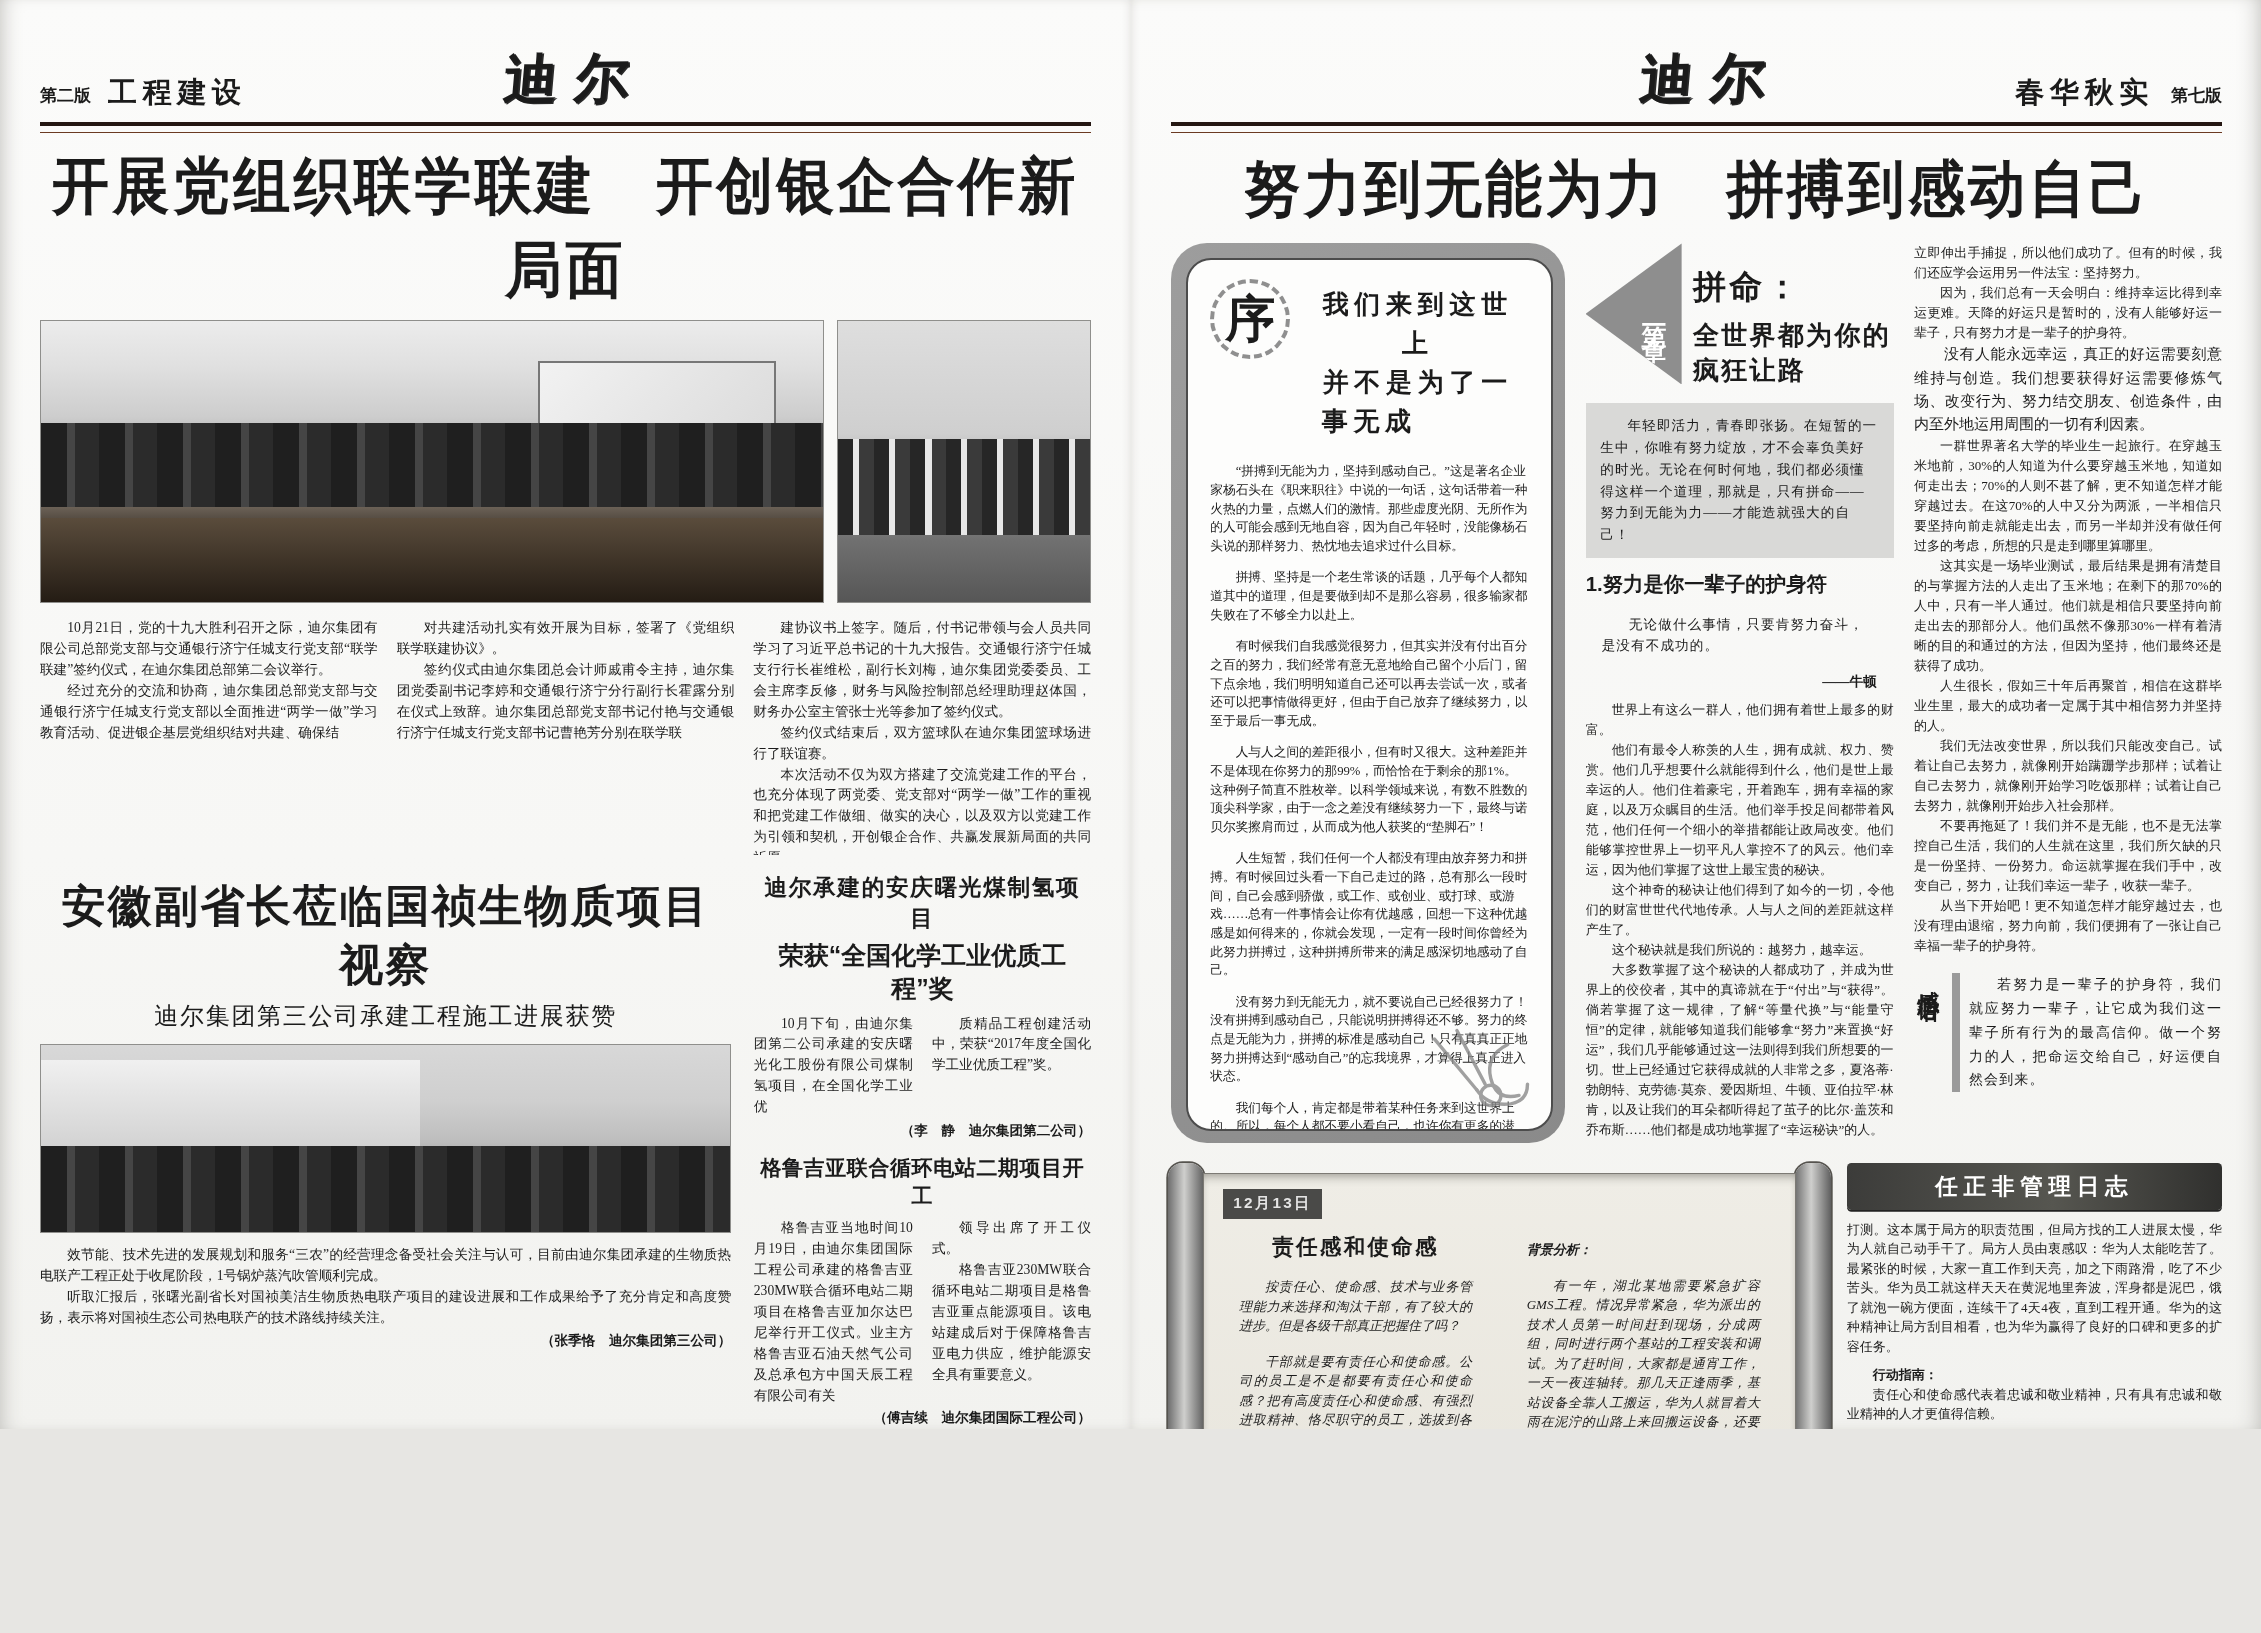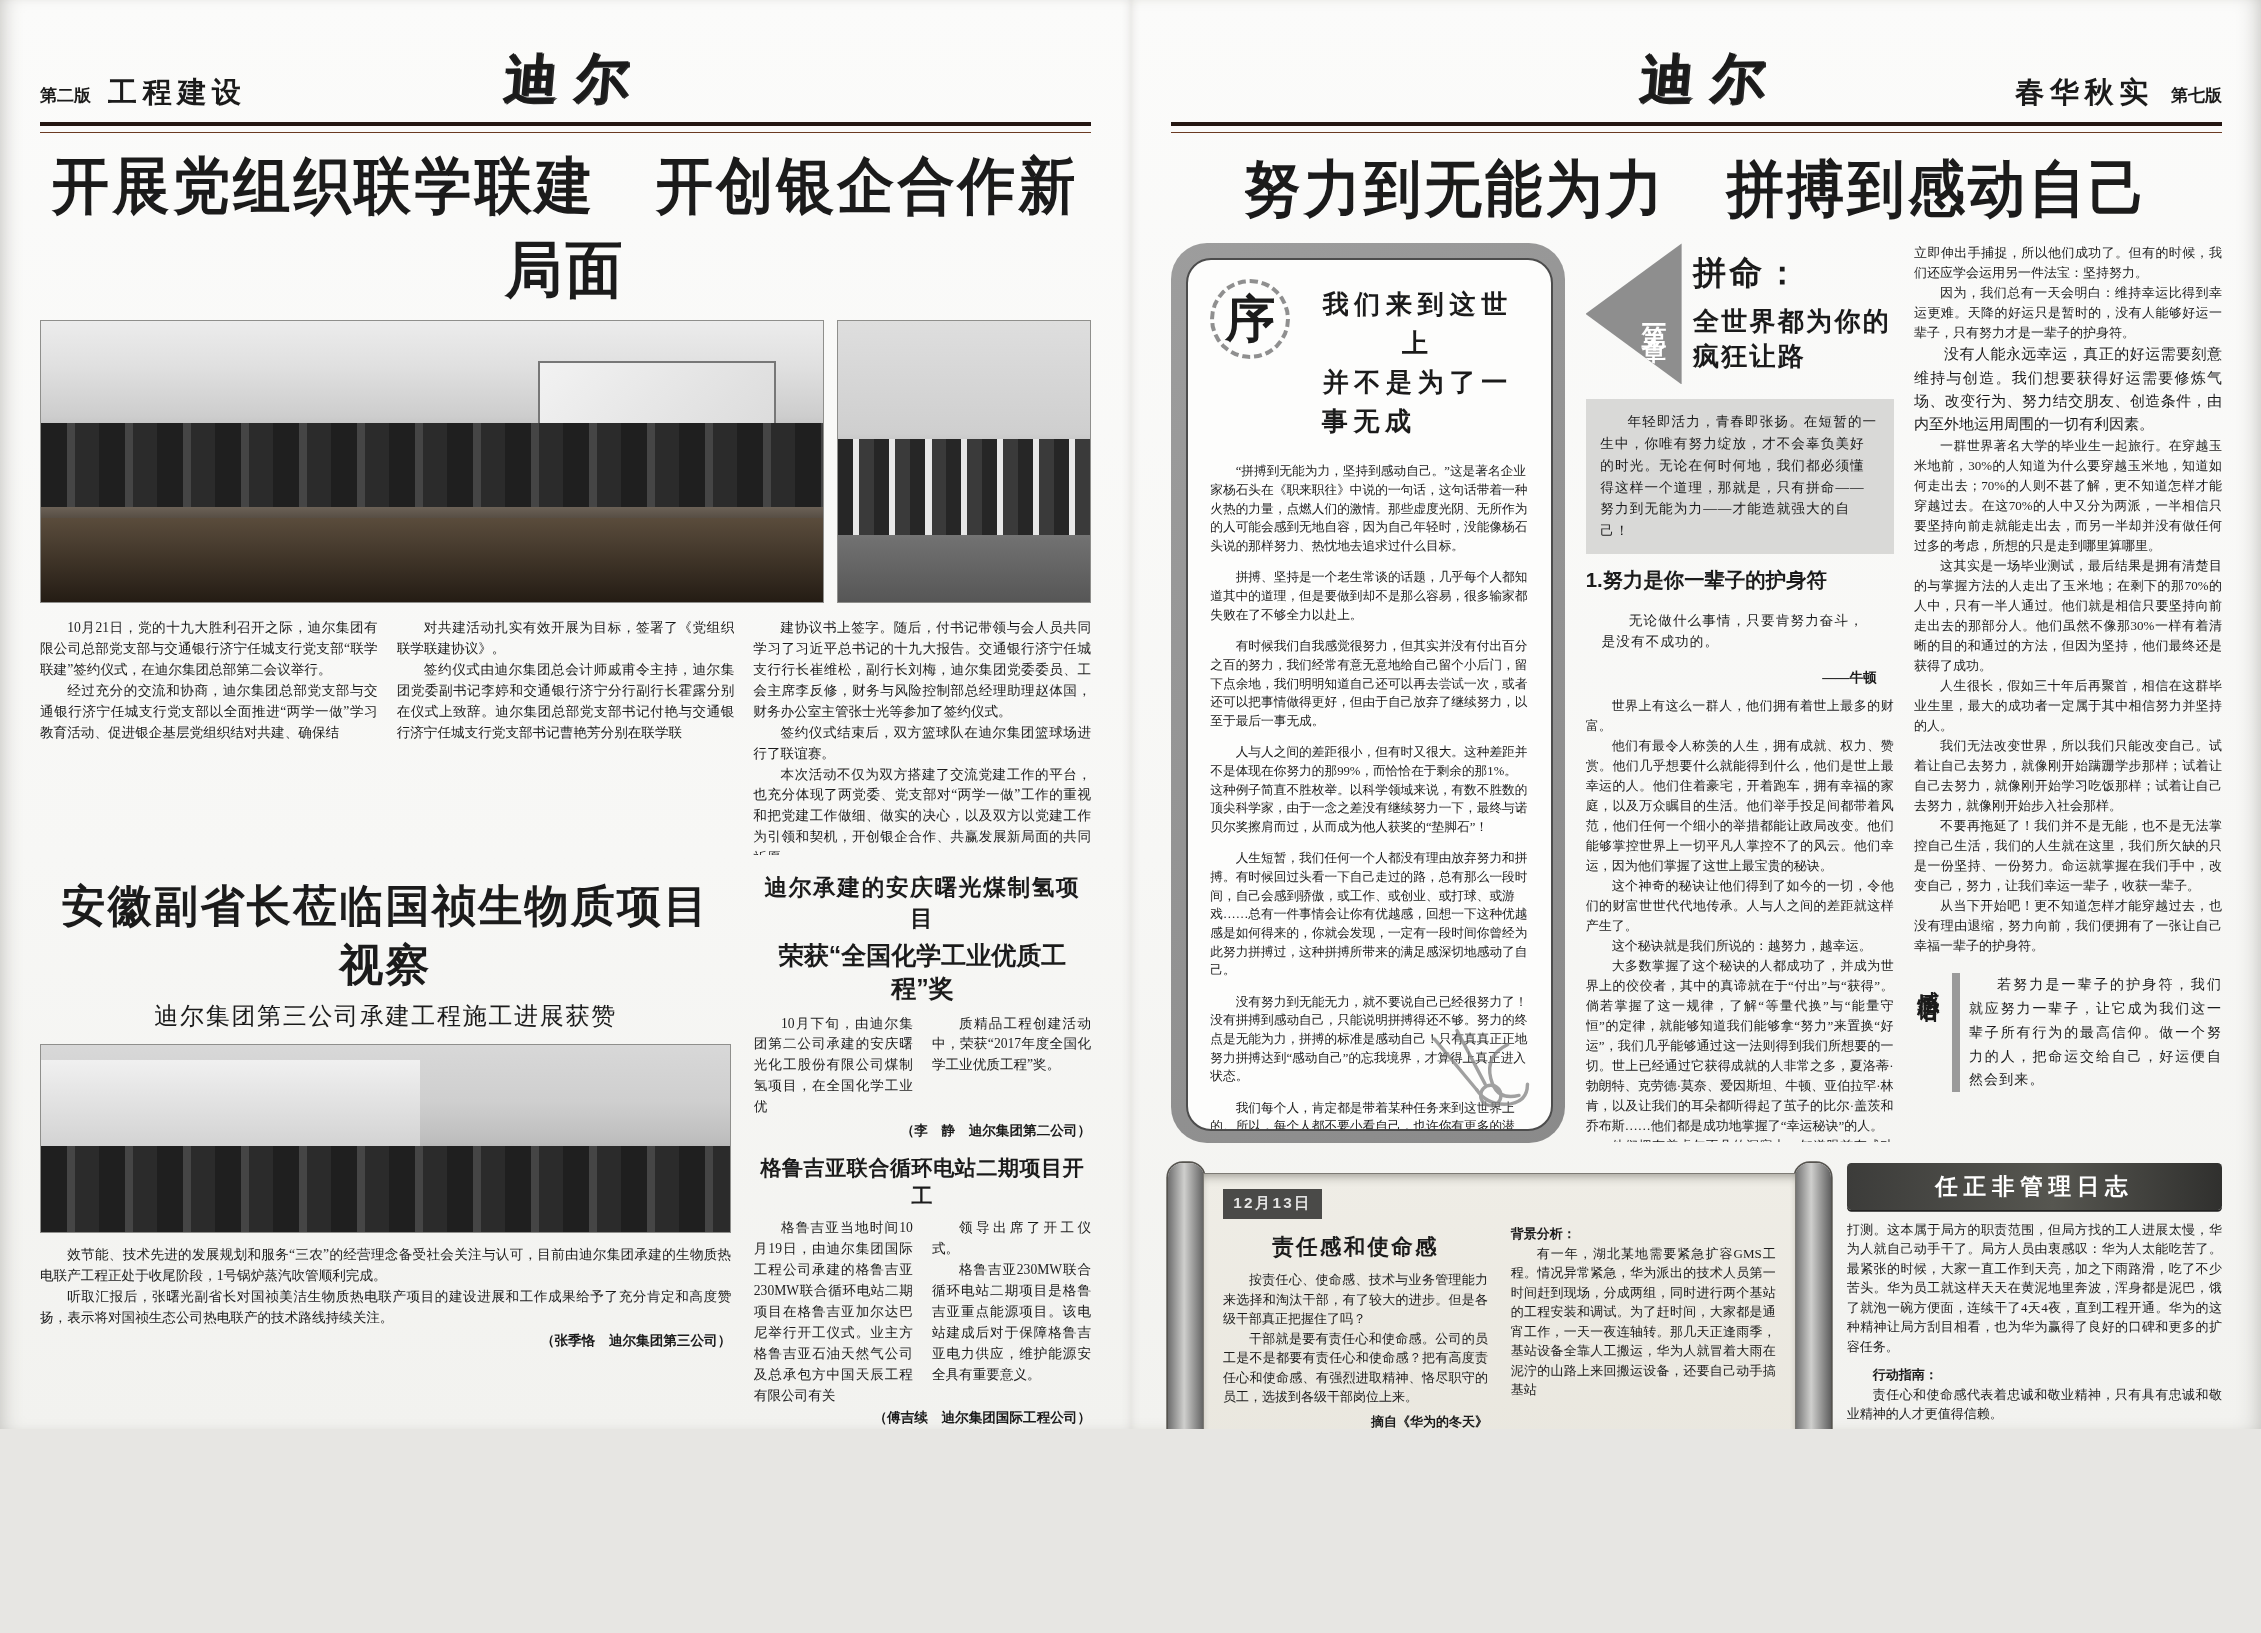--- a/index.html
+++ b/index.html
@@ -43,21 +43,21 @@
   .preface{background:#fdfdfc;border:2.8px solid #4c4c4c;border-radius:25px;padding:19px 22.6px;position:relative;overflow:hidden;}
   .pref-badge{width:72px;height:72px;border:4px dashed #8f8f8f;border-radius:50%;display:flex;align-items:center;justify-content:center;
               font-size:50px;font-weight:900;float:left;margin:0 17px 5.7px 0;}
   .pref-title{font-size:26px;font-weight:700;letter-spacing:5.7px;text-align:center;line-height:1.5;padding-top:5.7px;}
   .preface p{font-size:12.7px;line-height:1.47;}
   .chapter-row{display:flex;align-items:flex-start;gap:11.3px;}
   .tri-badge{width:96px;height:141px;background:#8e8e8e;clip-path:polygon(100% 0,100% 100%,0 50%);
              position:relative;flex:0 0 auto;}
   .tri-badge span{position:absolute;right:10.2px;top:50%;transform:translateY(-50%);writing-mode:vertical-rl;text-orientation:upright;
                   color:#fff;font-family:"Liberation Sans",sans-serif;font-weight:900;font-size:25px;letter-spacing:5.7px;}
-  .chapter-title1{font-size:33px;font-weight:900;letter-spacing:3.4px;margin-top:8px;}
+  .chapter-title1{font-size:33px;font-weight:900;letter-spacing:3.4px;margin-top:22px;}
   .chapter-title2{font-size:26px;font-weight:900;letter-spacing:2.3px;margin-top:8px;}
   .quotebox{background:#d9d9d7;padding:12.4px 14.7px;margin:14.7px 0 11.3px 0;}
   .quotebox p{font-size:13.6px;line-height:1.6;letter-spacing:1.1px;}
   .secthead{font-family:"Liberation Sans",sans-serif;font-weight:900;font-size:20.4px;margin:10.2px 0 8px 0;}
   .epigraph p{font-size:13.6px;line-height:1.6;letter-spacing:1.1px;}
   .epi-by{text-align:right;font-size:13.6px;margin:3.4px 17px 9px 0;font-weight:700;}
   .insight{display:flex;gap:9px;margin-top:17px;}
   .insight .vlabel{writing-mode:vertical-rl;text-orientation:upright;font-family:"Liberation Sans",sans-serif;
                    font-weight:900;font-size:21.5px;letter-spacing:3.4px;flex:0 0 auto;}
   .insight .bar{width:8px;background:#9a9a9a;flex:0 0 auto;}
@@ -69,21 +69,21 @@
                border:1.7px solid #7c7a74;box-shadow:inset 0 8px 10.2px -6.8px #8d8b84, inset 0 -8px 10.2px -6.8px #8d8b84;
                padding:14.7px 19px;overflow:hidden;}
   .scroll-roll{position:absolute;top:0;bottom:0;width:36px;border-radius:14.7px;
                background:linear-gradient(90deg,#6e6e6e,#cfcfcd 45%,#5f5f5f);box-shadow:0 0 0 1.7px #55534e;}
   .roll-l{left:-3.4px;} .roll-r{right:-3.4px;}
   .date-flag{display:inline-block;background:#4a4a48;color:#e5e5e5;font-family:"Liberation Sans",sans-serif;
              font-weight:700;font-size:15.3px;padding:4.5px 10.2px;letter-spacing:2.3px;}
   .diary-title{font-family:"Liberation Sans",sans-serif;font-weight:900;font-size:21.5px;text-align:center;margin:8px 0 9px 0;letter-spacing:2.3px;}
   .scroll-cols{display:flex;gap:22.6px;}
   .scroll-cols>div{flex:1;min-width:0;}
-  .scroll-cols p{font-size:13px;line-height:1.5;text-align:justify;text-indent:2em;margin:0;}
+  .scroll-cols p{font-size:13px;line-height:1.5;text-align:justify;text-indent:2em;margin:16px;font-style:italic;}
   .src{text-align:right;font-weight:700;font-size:13px;margin-top:5.7px;}
   .lbl{font-family:"Liberation Sans",sans-serif;font-weight:900;}
   .diary-banner{background:linear-gradient(90deg,#3c3c3a,#565650 55%,#30302e);color:#fff;text-align:center;
                 font-family:"Liberation Sans",sans-serif;font-weight:900;font-size:22.6px;letter-spacing:5.7px;
                 padding:8px 3.4px;border-radius:4.5px;box-shadow:0 1.7px 0 #222;}
   .diary-right p{font-size:13px;line-height:1.5;text-align:justify;text-indent:2em;margin:0;}
 
   .sketch{position:absolute;right:14.7px;bottom:11.3px;opacity:.8;}
 </style>
 </head>

